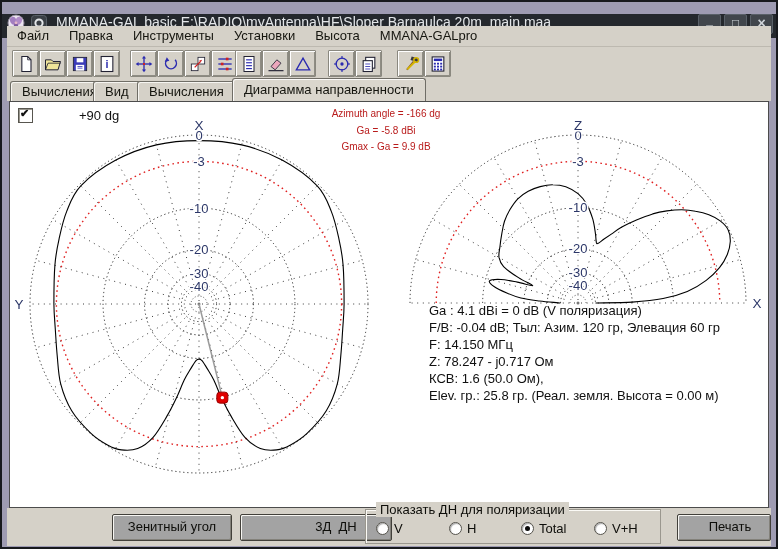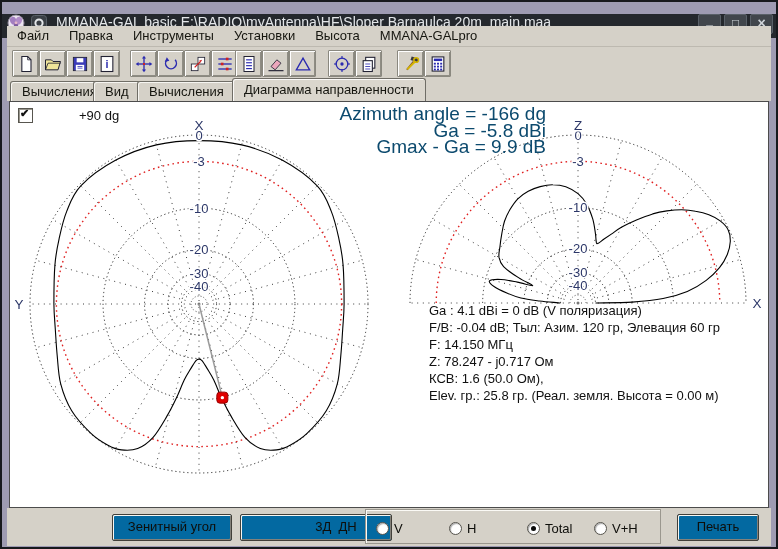--- a/index.html
+++ b/index.html
@@ -23,30 +23,30 @@
   
   #tabbar{position:absolute;left:5px;top:77px;width:764px;height:22px;background:#d5d1c8;}
   .tab{position:absolute;bottom:0;height:19px;background:#d5d1c8;border:1px solid #6f6d66;border-bottom:none;border-radius:3px 3px 0 0;
        box-shadow:inset 1px 1px 0 #f6f5f1;font-size:13px;color:#15150f;line-height:19px;padding:0 11px;white-space:nowrap;}
   .tab.active{height:22px;line-height:22px;z-index:3;box-shadow:inset 1px 1px 0 #fbfaf8;background:#dad6cd;}
   
   #panel{position:absolute;left:7px;top:99px;width:760px;height:407px;background:#ffffff;border:1px solid #4c4c4c;box-sizing:border-box;}
   #plots-svg{position:absolute;left:0;top:0;width:758px;height:405px;}
   svg text{font-family:"Liberation Sans",sans-serif;font-size:13px;fill:#2c3768;paint-order:stroke;stroke:#ffffff;stroke-width:3px;}
   svg text.axisletter{font-size:13.5px;}
-  #annotation{position:absolute;left:216px;top:4px;width:320px;text-align:right;color:#0c4a6e;font-size:19px;line-height:16.5px;z-index:2;}
+  #annotation{position:absolute;left:216px;top:4px;width:320px;text-align:center;color:#b91c1c;font-size:10px;line-height:16.5px;z-index:2;}
   #infoblock{position:absolute;left:419px;top:200px;width:335px;color:#101010;font-size:13px;line-height:17px;z-index:2;white-space:nowrap;}
   
   #plus90{position:absolute;left:8px;top:6px;display:flex;align-items:center;z-index:2;gap:40px;}
   .cbx{width:13px;height:13px;background:#fff;border:1px solid #58564f;box-shadow:inset 1px 1px 0 #9a978e;position:relative;}
   .cbx.checked::after{content:"✔";position:absolute;left:1px;top:-2px;font-size:11px;font-weight:bold;color:#111;}
   #plus90 .lbl{font-size:13px;color:#111;margin-left:6px;}
   
   #bottombar{position:absolute;left:5px;top:506px;width:764px;height:38px;background:#d5d1c8;}
-  .pushbtn{position:absolute;height:25px;background:#0369a1;border:1px solid #42403a;border-radius:2px;
+  .pushbtn{position:absolute;height:25px;background:#a3a3a3;border:1px solid #42403a;border-radius:2px;
            box-shadow:inset 1px 1px 0 #f7f6f2, inset -1px -1px 0 #83817a;
            font-size:13px;color:#0e0e0a;text-align:center;line-height:24px;font-family:"Liberation Sans",sans-serif;}
   .pre{white-space:pre;}
   #polargroup{position:absolute;left:358px;top:1px;width:294px;height:33px;border:1px solid #9a978e;box-shadow:inset 1px 1px 0 #fbfaf6;}
   #polargroup .legend{position:absolute;left:10px;top:-8px;background:#d5d1c8;padding:0 4px;font-size:13px;color:#0e0e0a;white-space:nowrap;}
   .radio-opt{position:absolute;top:11px;display:flex;align-items:center;}
   .rad{width:11px;height:11px;border-radius:50%;background:#fff;border:1px solid #55534c;box-shadow:inset 1px 1px 1px #aaa;position:relative;}
   .rad.sel::after{content:"";position:absolute;left:3px;top:3px;width:5px;height:5px;border-radius:50%;background:#0a0a0a;}
   .radio-opt .lbl{font-size:13px;color:#0e0e0a;margin-left:5px;}
 </style>
@@ -328,34 +328,35 @@
         <div>Z: 78.247 - j0.717 Ом</div>
         <div>КСВ: 1.6 (50.0 Ом),</div>
         <div>Elev. гр.: 25.8 гр. (Реал. земля. Высота = 0.00 м)</div>
       </div>
     </div>
 
     <div id="bottombar">
       <div class="pushbtn" style="left:105px;top:6px;width:118px;">Зенитный угол</div>
       <div class="pushbtn pre" style="left:233px;top:6px;width:110px;padding-left:40px;">3Д  ДН</div>
       <div id="polargroup">
+        <span class="legend">Показать ДН для поляризации</span>
         <span class="radio-opt" style="left:10px;">
           <span class="rad"></span>
           <span class="lbl">V</span>
         </span>
         <span class="radio-opt" style="left:83px;">
           <span class="rad"></span>
           <span class="lbl">H</span>
         </span>
-        <span class="radio-opt" style="left:161px;">
+        <span class="radio-opt" style="left:155px;">
           <span class="rad sel"></span>
           <span class="lbl">Total</span>
         </span>
         <span class="radio-opt" style="left:228px;">
           <span class="rad"></span>
           <span class="lbl">V+H</span>
         </span>
       </div>
-      <div class="pushbtn" style="left:670px;top:6px;width:80px;">Печать</div>
+      <div class="pushbtn" style="left:670px;top:6px;width:80px;padding-left:12px;">Печать</div>
     </div>
 
   </div>
 </div>
 
 </body></html>

